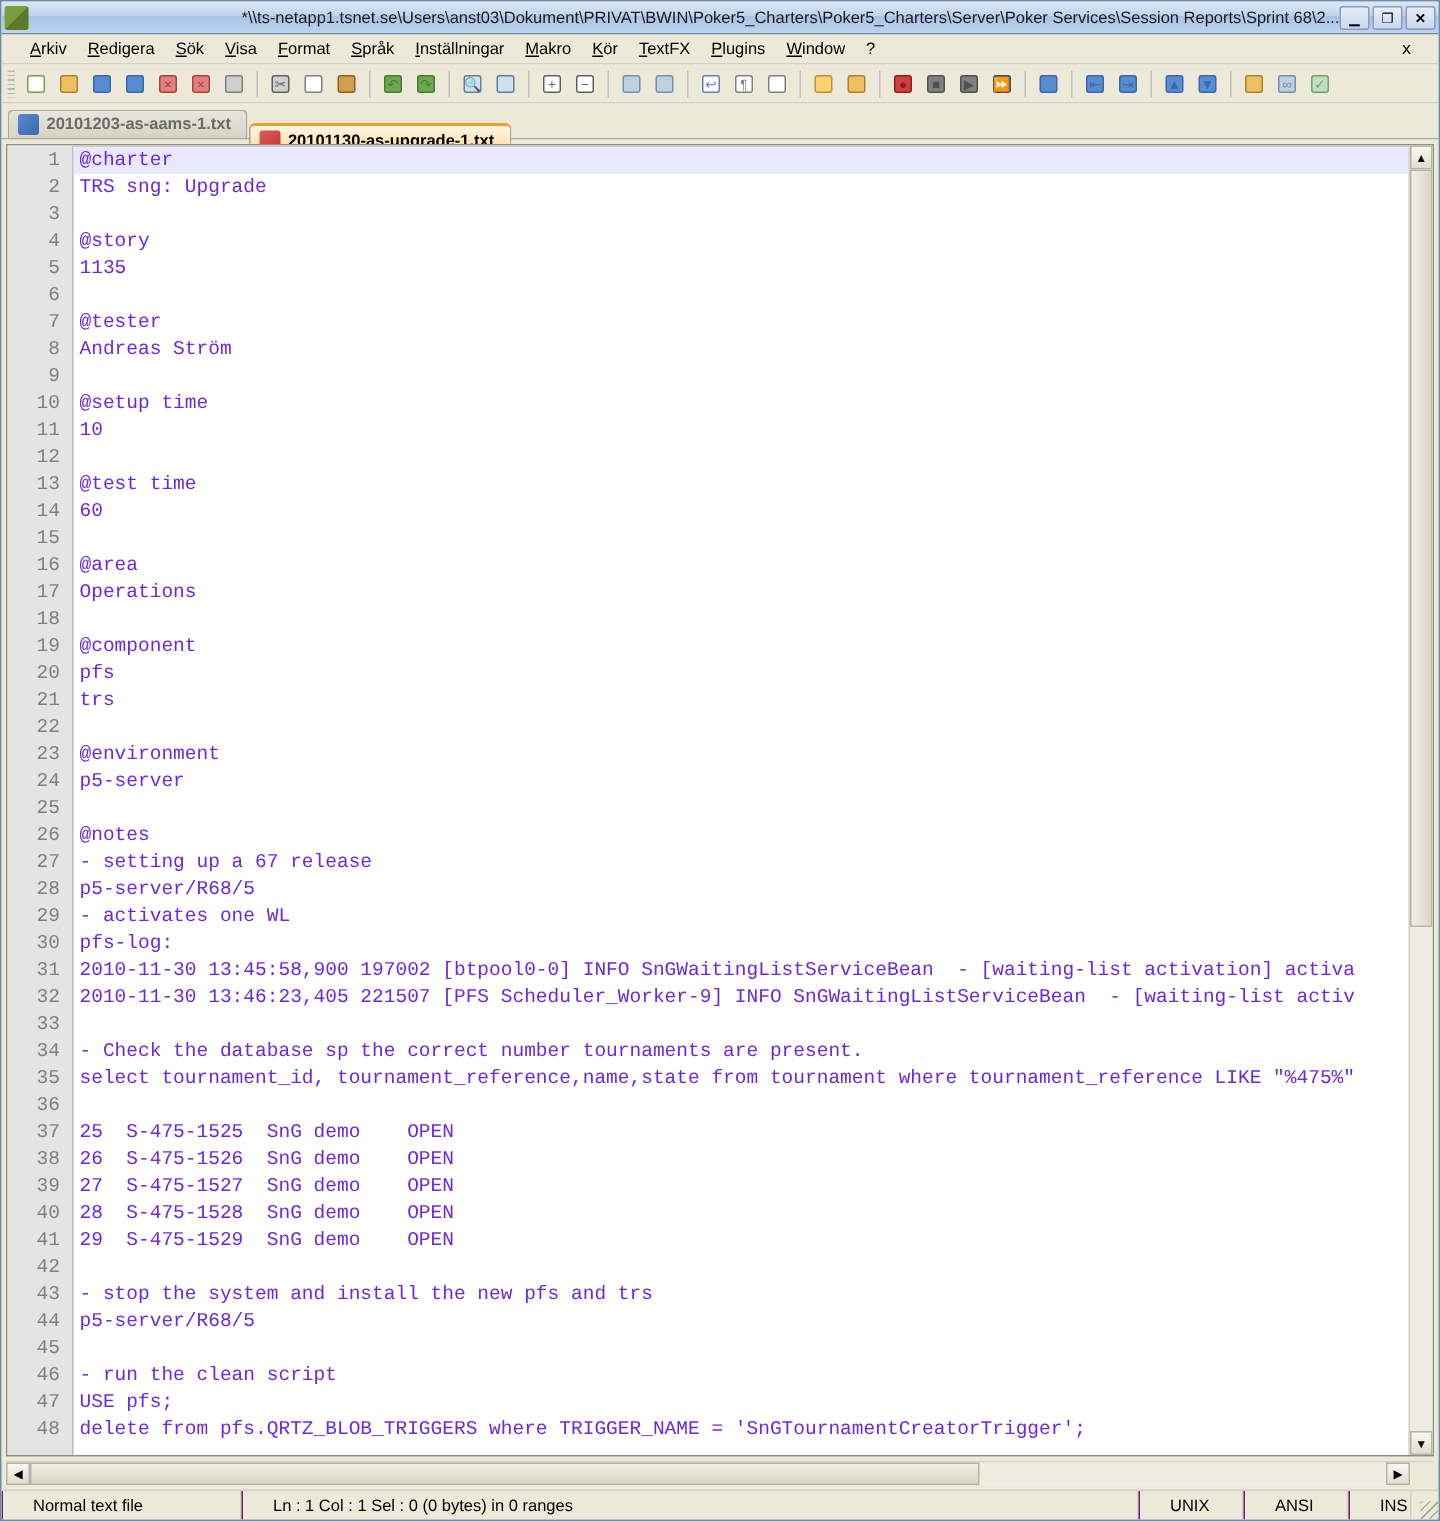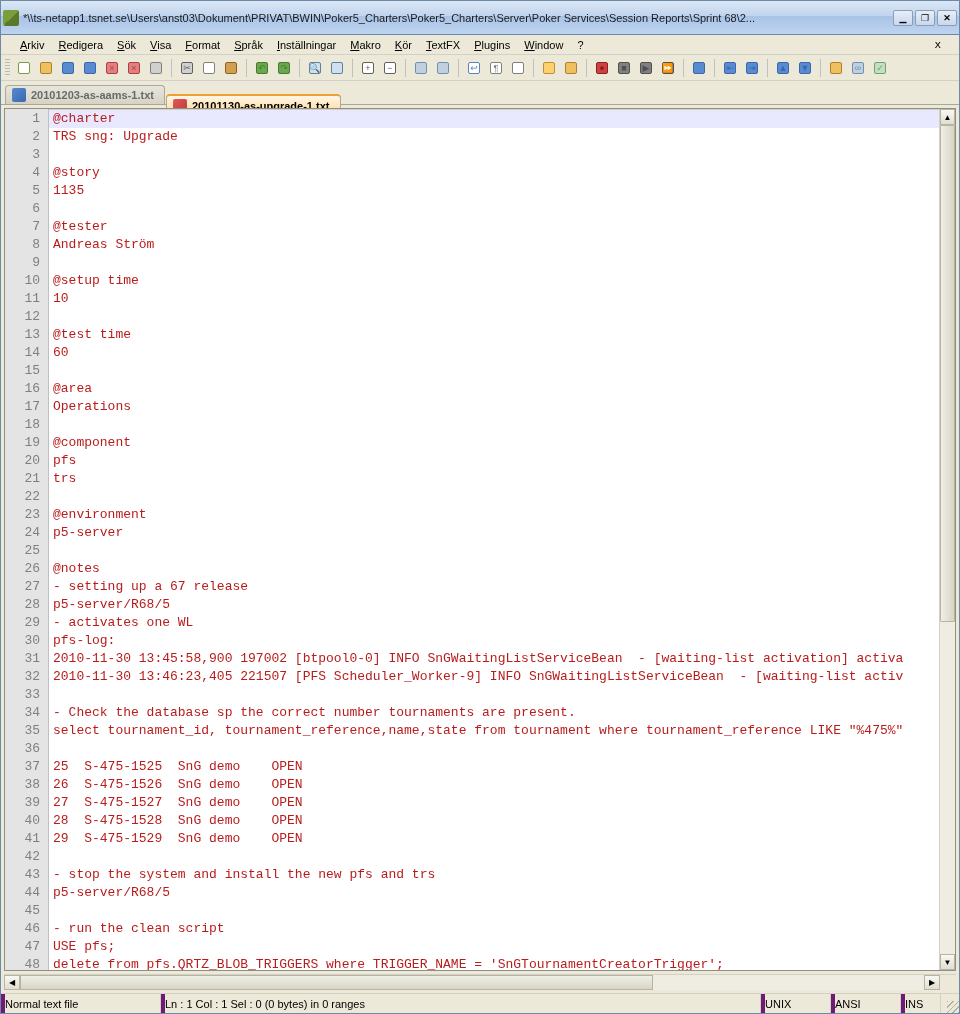--- a/index.html
+++ b/index.html
@@ -9,26 +9,27 @@
     background: #ece9d8;
     width: 960px;
     height: 1014px;
     overflow: hidden;
     display: flex;
     flex-direction: column;
     border: 1px solid #6b8aa9;
   }
   
   .titlebar {
-    height: 34px;
+    height: 22px;
     background: linear-gradient(to bottom, #dce7f5 0%, #c0d4ee 45%, #a9c3e6 46%, #bed4ef 100%);
     display: flex;
     align-items: center;
     padding: 0 2px;
     border-bottom: 1px solid #6b8aa9;
+    text-align: right;
   }
   .titlebar .app-icon {
     width: 16px; height: 16px;
     margin-right: 4px;
     background: linear-gradient(135deg, #7b9e3d 50%, #5a7a2a 50%);
     border-radius: 2px;
   }
   .titlebar .title-text {
     flex: 1;
     white-space: nowrap;
@@ -179,21 +180,21 @@
     padding-top: 1px;
     overflow: hidden;
     white-space: pre;
   }
   .code .line {
     height: 18px;
     line-height: 18px;
     padding-left: 4px;
     font-family: "Courier New", monospace;
     font-size: 13px;
-    color: #b91c1c;
+    color: #6d28d9;
   }
   .code .line.current {
     background: #e8e8ff;
   }
   .vscroll {
     width: 16px;
     background: #ece9d8;
     border-left: 1px solid #d4d0c8;
     display: flex;
     flex-direction: column;
@@ -246,22 +247,22 @@
   .statusbar {
     height: 20px;
     background: #ece9d8;
     border-top: 1px solid #d4d0c8;
     display: flex;
     align-items: stretch;
     font-size: 11px;
   }
   .statusbar .cell {
     border-right: 1px solid #d4d0c8;
-    border-left: 4px solid #701a75;
-    padding: 0 0;
+    border-left: 1px solid #701a75;
+    padding: 0 20px;
     display: flex;
     align-items: center;
     white-space: nowrap;
   }
   .statusbar .flex { flex: 1; }
   .statusbar .grip {
     width: 18px;
     background: repeating-linear-gradient(135deg, #b0b0a0 0 1px, transparent 1px 4px);
     background-position: bottom right;
     background-size: 12px 12px;

